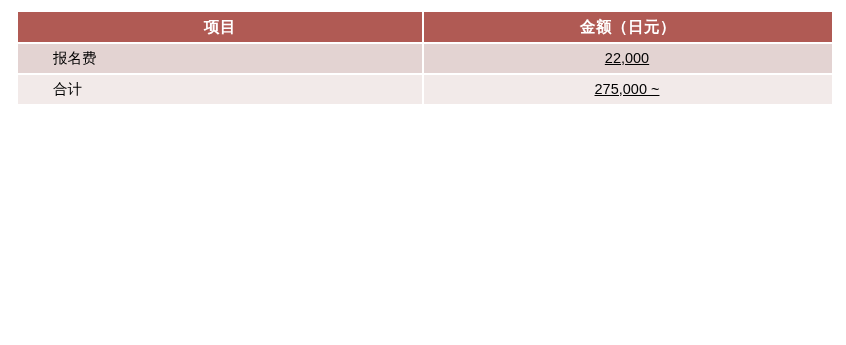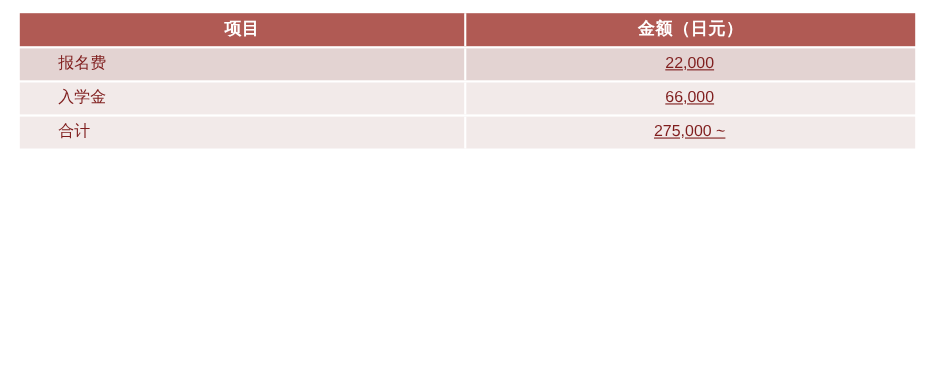--- a/index.html
+++ b/index.html
@@ -41,21 +41,21 @@
   }
   thead th.th-item {
     border-right: 2px solid #ffffff;
   }
 
   tbody tr td {
     height: 29px;
     line-height: 29px;
     padding: 0;
     font-size: 14.5px;
-    color: #7f1d1d;
+    color: #000000;
     border-right: 2px solid transparent;
   }
   tbody tr td.cell-item {
     padding-left: 35px;
     text-align: left;
     border-right: 2px solid #ffffff;
   }
   tbody tr td.cell-amount {
     text-align: center;
     text-decoration: underline;
@@ -77,22 +77,18 @@
         <th class="th-item">项目</th>
         <th class="th-amount">金额（日元）</th>
       </tr>
     </thead>
     <tbody id="fee-table-body">
         <tr class="row-odd">
           <td class="cell-item">报名费</td>
           <td class="cell-amount">22,000</td>
         </tr>
         <tr class="row-even">
-          <td class="cell-item">入学金</td>
-          <td class="cell-amount">66,000</td>
-        </tr>
-        <tr class="row-even">
           <td class="cell-item">合计</td>
           <td class="cell-amount">275,000 ~</td>
         </tr>
       </tbody>
   </table>
 </div>
 
 </body></html>

